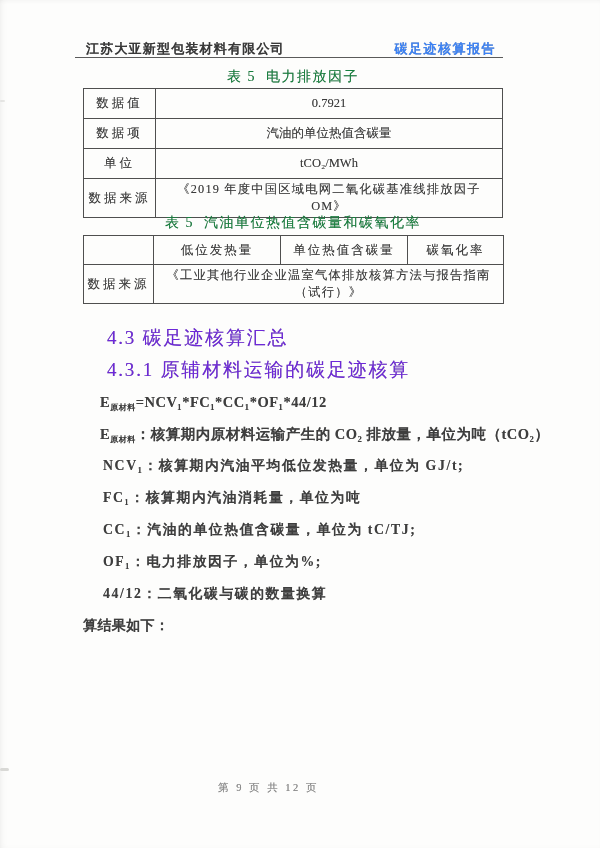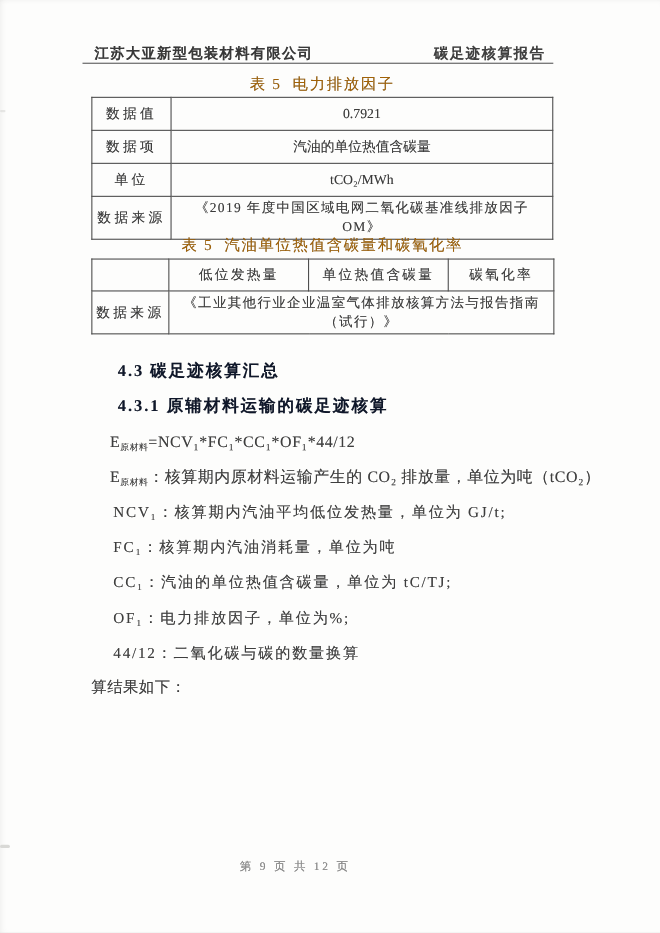--- a/index.html
+++ b/index.html
@@ -16,30 +16,30 @@
     text-shadow: 0 0 0.6px rgba(90,90,90,0.55);
     box-shadow: inset 4px 0 8px -5px rgba(0,0,0,0.10), inset 0 3px 6px -4px rgba(0,0,0,0.06);
   }
   
   .header-left {
     position: absolute; left: 86px; top: 40px;
     font-size: 13px; font-weight: bold; letter-spacing: 1.2px; color: #383838;
   }
   .header-right {
     position: absolute; right: 104px; top: 40px;
-    font-size: 13px; font-weight: bold; letter-spacing: 1.5px; color: #404040;
+    font-size: 13px; font-weight: bold; letter-spacing: 1.5px; color: #3b82f6;
   }
   .header-rule {
     position: absolute; left: 75px; top: 57px; width: 428px;
     border-top: 1.5px solid #5a5a5a;
   }
   
   .tbl-title {
     position: absolute; left: 83px; width: 420px;
-    text-align: center; font-size: 14px; letter-spacing: 1.5px; color: #a16207;
+    text-align: center; font-size: 14px; letter-spacing: 1.5px; color: #15803d;
     white-space: pre;
   }
   .t5-title { top: 68px; }
   .t6-title { top: 214px; }
   
   table.doc-table {
     position: absolute; left: 83px; width: 420px;
     border-collapse: collapse; table-layout: fixed;
     font-size: 12.5px; color: #3b3b3b;
   }
@@ -56,22 +56,22 @@
   .t5-row { height: 30px; }
   .t5-row-last { height: 27px; }
   .t6-head { height: 29px; letter-spacing: 2px; }
   .t6-val { height: 28px; }
   .t6-src { height: 25px; }
   .src-cell { letter-spacing: 1.2px; font-size: 12.3px; }
   
   .body-text {
     position: absolute; left: 83px; top: 322px; width: 438px;
   }
-  .line { display: block; height: 32px; line-height: 32px; white-space: nowrap; }
-  .h-line { font-weight: bold; font-size: 15px; letter-spacing: 1.8px; color: #0f172a; padding-left: 24px; }
+  .line { display: block; height: 32px; line-height: 32px; white-space: nowrap; font-weight: bold; }
+  .h-line { font-weight: normal; font-size: 19px; letter-spacing: 1.8px; color: #6d28d9; padding-left: 24px; }
   .f-line { font-size: 14.5px; letter-spacing: 0.5px; padding-left: 17px; }
   .d-line { font-size: 13.8px; letter-spacing: 1.6px; padding-left: 20px; }
   .p-line1 { font-size: 14px; letter-spacing: 0.4px; padding-left: 35px; }
   .p-line2 { font-size: 14px; letter-spacing: 0.4px; padding-left: 0; }
   .sub-cjk { font-size: 8px; vertical-align: -3px; letter-spacing: 0.5px; }
   
   .footer {
     position: absolute; left: 16px; top: 781px; width: 505px;
     text-align: center; font-size: 10.5px; color: #8b8b8b; letter-spacing: 2.5px;
   }

